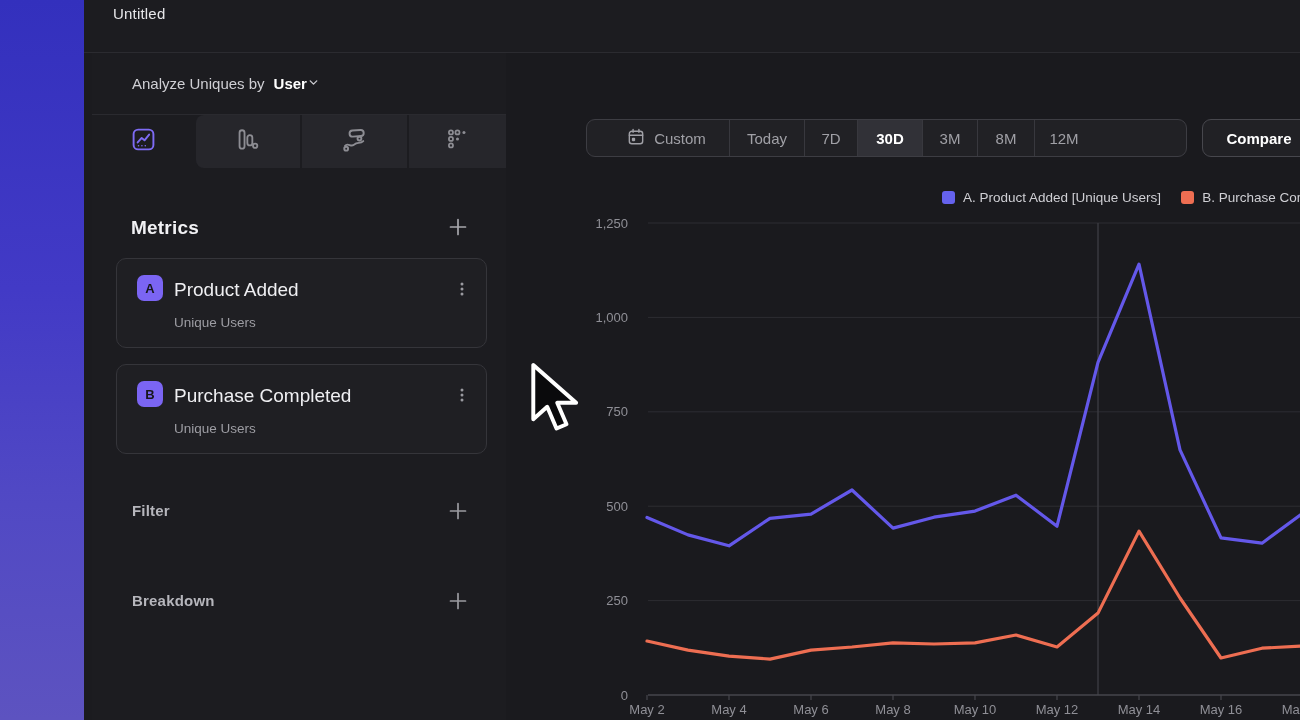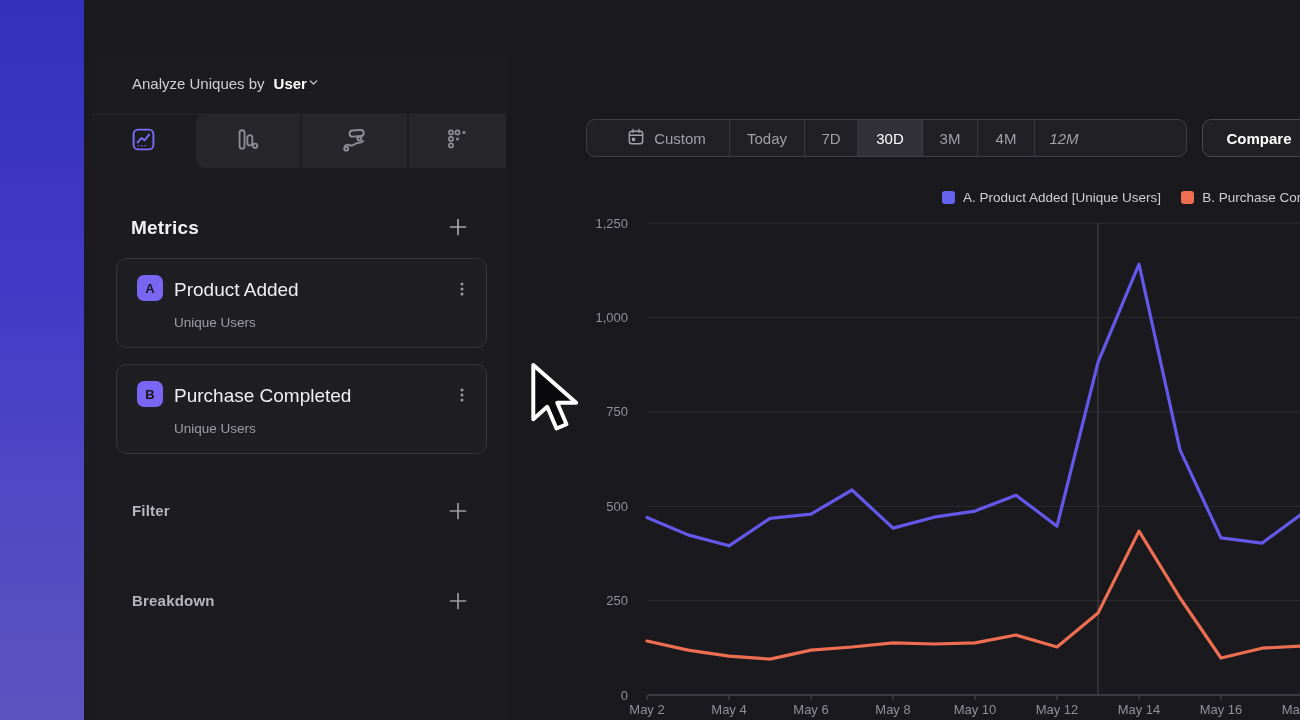--- a/index.html
+++ b/index.html
@@ -69,22 +69,22 @@
   .range-control {
     position:absolute; left:80px; top:66px; width:601px; height:38px;
     background:#212125; border:1px solid #3d3d43; border-radius:9px;
     display:flex; overflow:hidden;padding-left:16px;
   }
   .range-seg {
     display:flex; align-items:center; justify-content:center; gap:8px;
     font-size:15px; color:#a0a0a6; border-right:1px solid #38383e; cursor:pointer;
     white-space:nowrap; height:100%;
   }
-  .range-seg:last-child { border-right:none;font-style:italic; }
-  .range-seg.selected { background:#313137; color:#ffffff; font-weight:400; }
+  .range-seg:last-child { border-right:none; }
+  .range-seg.selected { background:#313137; color:#ffffff; font-weight:700; }
   .compare-btn {
     position:absolute; left:696px; top:66px; width:114px; height:38px;
     background:#212125; border:1px solid #47474d; border-radius:9px;
     color:#ffffff; font-weight:700; font-size:15px; font-family:inherit; cursor:pointer;
   }
   .legend { position:absolute; left:436px; top:137px; display:flex; gap:20px; white-space:nowrap; }
   .legend-item { display:flex; align-items:center; gap:8px; font-size:13.5px; color:#cfcfd4; }
   .legend-swatch { width:13px; height:13px; border-radius:3px; flex:0 0 auto; }
 
   svg.chart { position:absolute; left:0; top:-53px; width:794px; height:720px;
@@ -92,20 +92,23 @@
 
   .cursor { position:absolute; left:529px; top:361px; pointer-events:none; }
 </style>
 </head>
 <body>
 
 <div class="app">
 
   <div class="accent-strip"></div>
 
+  <div class="topbar">
+    <span class="report-title">Untitled</span>
+  </div>
 
   <div class="sidebar">
 
     <div class="analyze-row">
       <span>Analyze Uniques by</span>
       <button class="analyze-entity">
         <span>User</span>
         <span>
           <svg width="13" height="13" viewBox="0 0 24 24" fill="none" stroke="#c9c9ce" stroke-width="2.6" stroke-linecap="round" stroke-linejoin="round">
               <polyline points="6,9 12,15 18,9"></polyline>
@@ -269,21 +272,21 @@
         <div class="range-seg" style="width: 53px;">
           <span>7D</span>
         </div>
         <div class="range-seg selected" style="width: 65px;">
           <span>30D</span>
         </div>
         <div class="range-seg" style="width: 55px;">
           <span>3M</span>
         </div>
         <div class="range-seg" style="width: 57px;">
-          <span>4M</span>
+          <span>8M</span>
         </div>
         <div class="range-seg" style="width: 58px;">
           <span>12M</span>
         </div>
       </div>
 
     <button class="compare-btn">Compare</button>
 
     <div class="legend" id="legend">
         <div class="legend-item">

